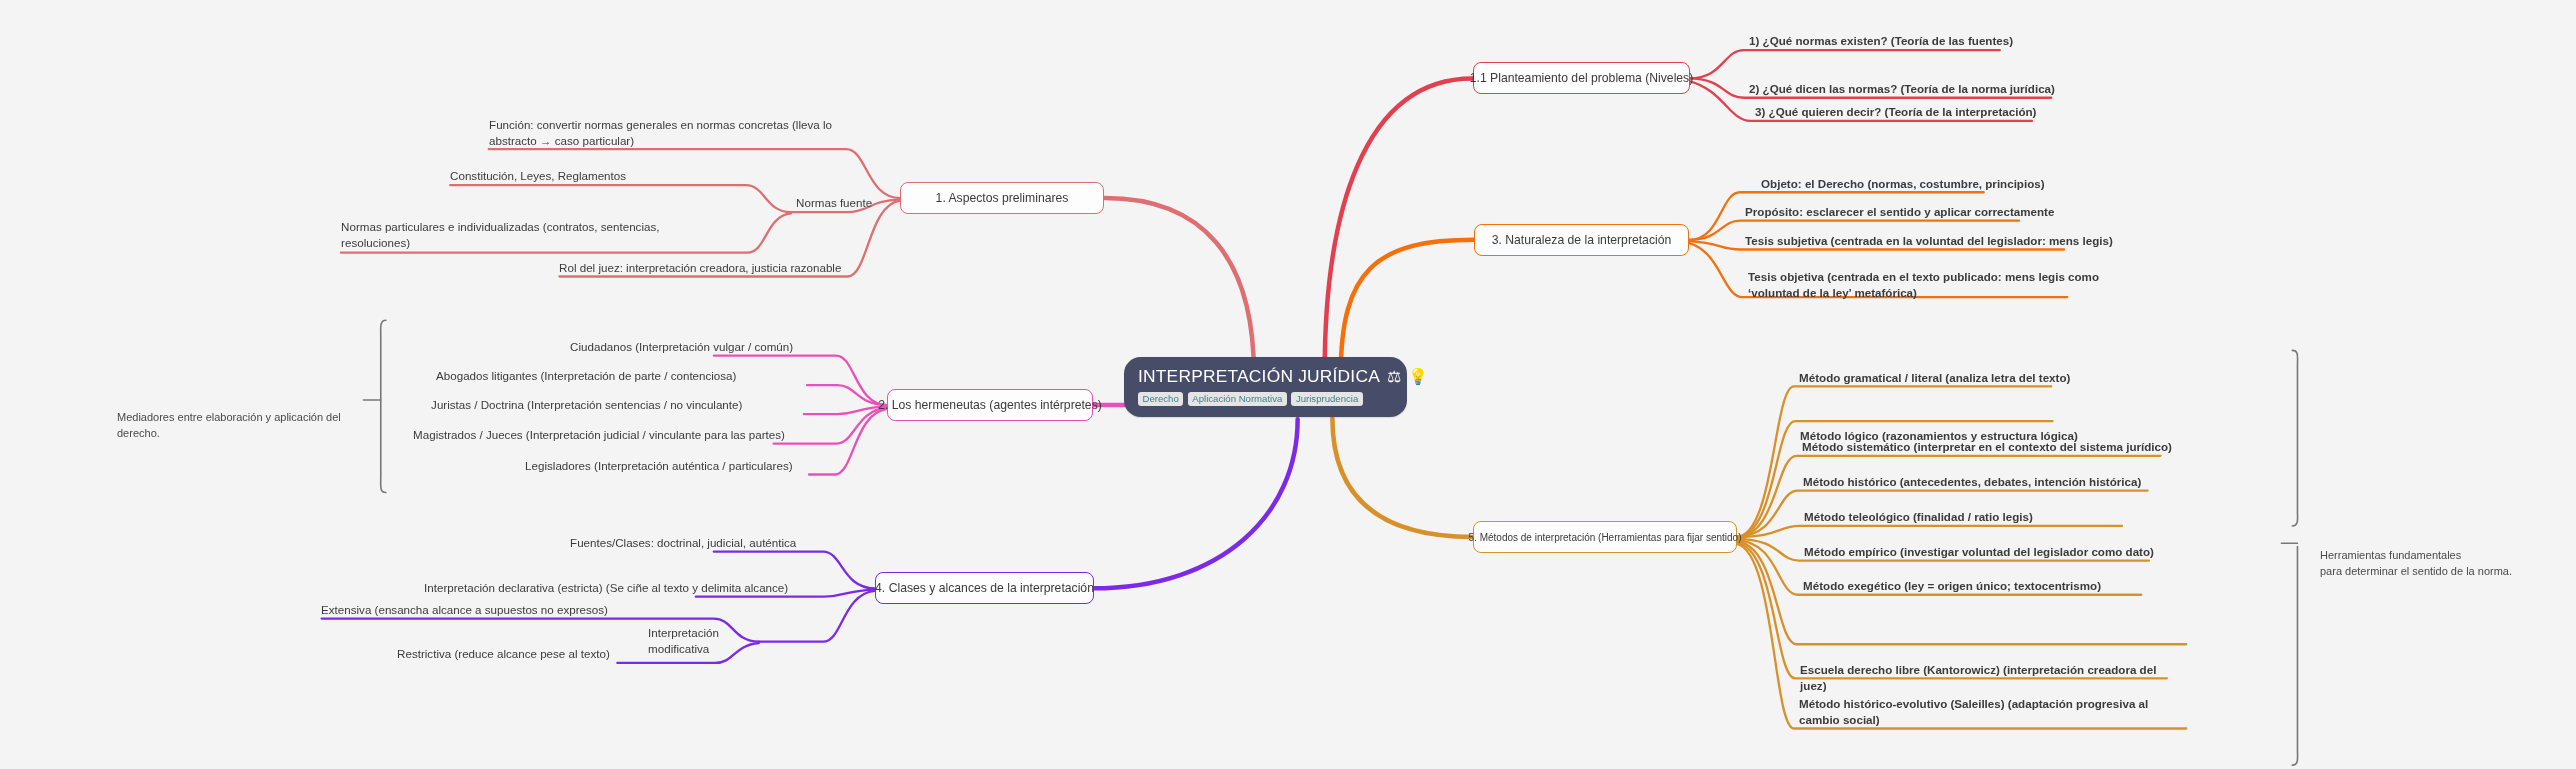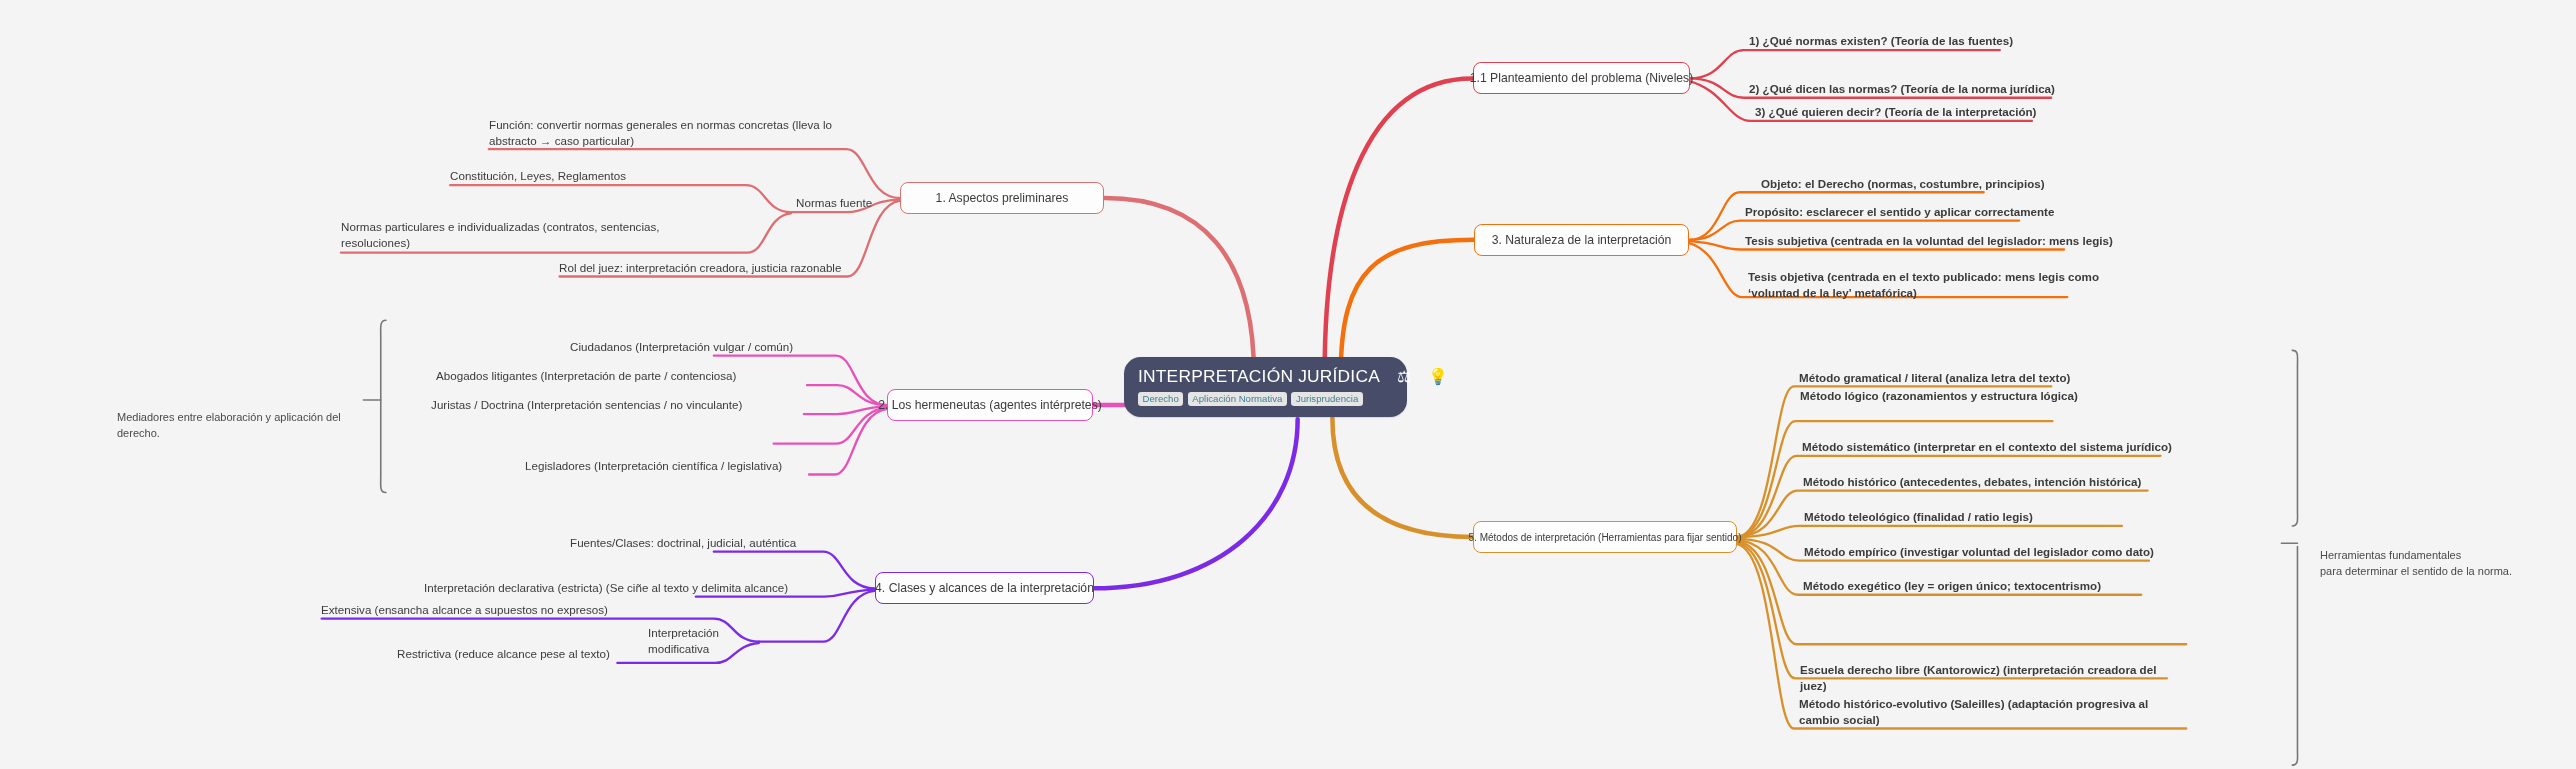--- a/index.html
+++ b/index.html
@@ -18,21 +18,21 @@
     position:absolute;
     background:#474d69;
     border-radius:16.7px;
     padding:9px 14px 10.3px 14px;
     box-sizing:border-box;
     display:flex;flex-direction:column;gap:5.1px;
     box-shadow:0 0.6px 1.3px rgba(0,0,0,.12);
   }
   .center-title{
     color:#ffffff;font-size:17.4px;letter-spacing:0.2px;
-    display:flex;align-items:center;gap:17px;white-space:nowrap;
+    display:flex;align-items:center;gap:7px;white-space:nowrap;
   }
   .center-tags{display:flex;gap:4.5px;}
   .center-tag{
     background:#e5e5e5;color:#3f7f8e;
     font-size:9.6px;border-radius:3.2px;padding:1.3px 4.5px 1.9px 4.5px;white-space:nowrap;
   }
 
   
   .branch-node{
     position:absolute;
@@ -214,22 +214,25 @@
 
   <div class="leaf l" style="left:565px;top:339px;width:283px;">
     <span>Ciudadanos (Interpretación vulgar / común)</span>
   </div>
   <div class="leaf l" style="left:431px;top:368px;width:405px;">
     <span>Abogados litigantes (Interpretación de parte / contenciosa)</span>
   </div>
   <div class="leaf l" style="left:426px;top:397px;width:412px;">
     <span>Juristas / Doctrina (Interpretación sentencias / no vinculante)</span>
   </div>
+  <div class="leaf l" style="left:408px;top:427px;width:431px;">
+    <span>Magistrados / Jueces (Interpretación judicial / vinculante para las partes)</span>
+  </div>
   <div class="leaf l" style="left:520px;top:458px;width:322px;">
-    <span>Legisladores (Interpretación científica / legislativa)</span>
+    <span>Legisladores (Interpretación auténtica / particulares)</span>
   </div>
 
   <div class="leaf l" style="left:565px;top:535px;width:270px;">
     <span>Fuentes/Clases: doctrinal, judicial, auténtica</span>
   </div>
   <div class="leaf l" style="left:419px;top:580px;width:412px;">
     <span>Interpretación declarativa (estricta) (Se ciñe al texto y delimita alcance)</span>
   </div>
   <div class="leaf l" style="left:643px;top:625px;width:122px;">
     <span>Interpretación modificativa</span>
@@ -237,21 +240,21 @@
   <div class="leaf l" style="left:316px;top:602px;width:302px;">
     <span>Extensiva (ensancha alcance a supuestos no expresos)</span>
   </div>
   <div class="leaf l" style="left:392px;top:646px;width:231px;">
     <span>Restrictiva (reduce alcance pese al texto)</span>
   </div>
 
   <div class="leaf r" style="left:1794px;top:370px;width:334px;">
     <span>Método gramatical / literal (analiza letra del texto)</span>
   </div>
-  <div class="leaf r" style="left:1795px;top:388px;width:334px;">
+  <div class="leaf r" style="left:1795px;top:428px;width:334px;">
     <span>Método lógico (razonamientos y estructura lógica)</span>
   </div>
   <div class="leaf r" style="left:1797px;top:439px;width:386px;">
     <span>Método sistemático (interpretar en el contexto del sistema jurídico)</span>
   </div>
   <div class="leaf r" style="left:1798px;top:474px;width:373px;">
     <span>Método histórico (antecedentes, debates, intención histórica)</span>
   </div>
   <div class="leaf r" style="left:1799px;top:509px;width:334px;">
     <span>Método teleológico (finalidad / ratio legis)</span>

